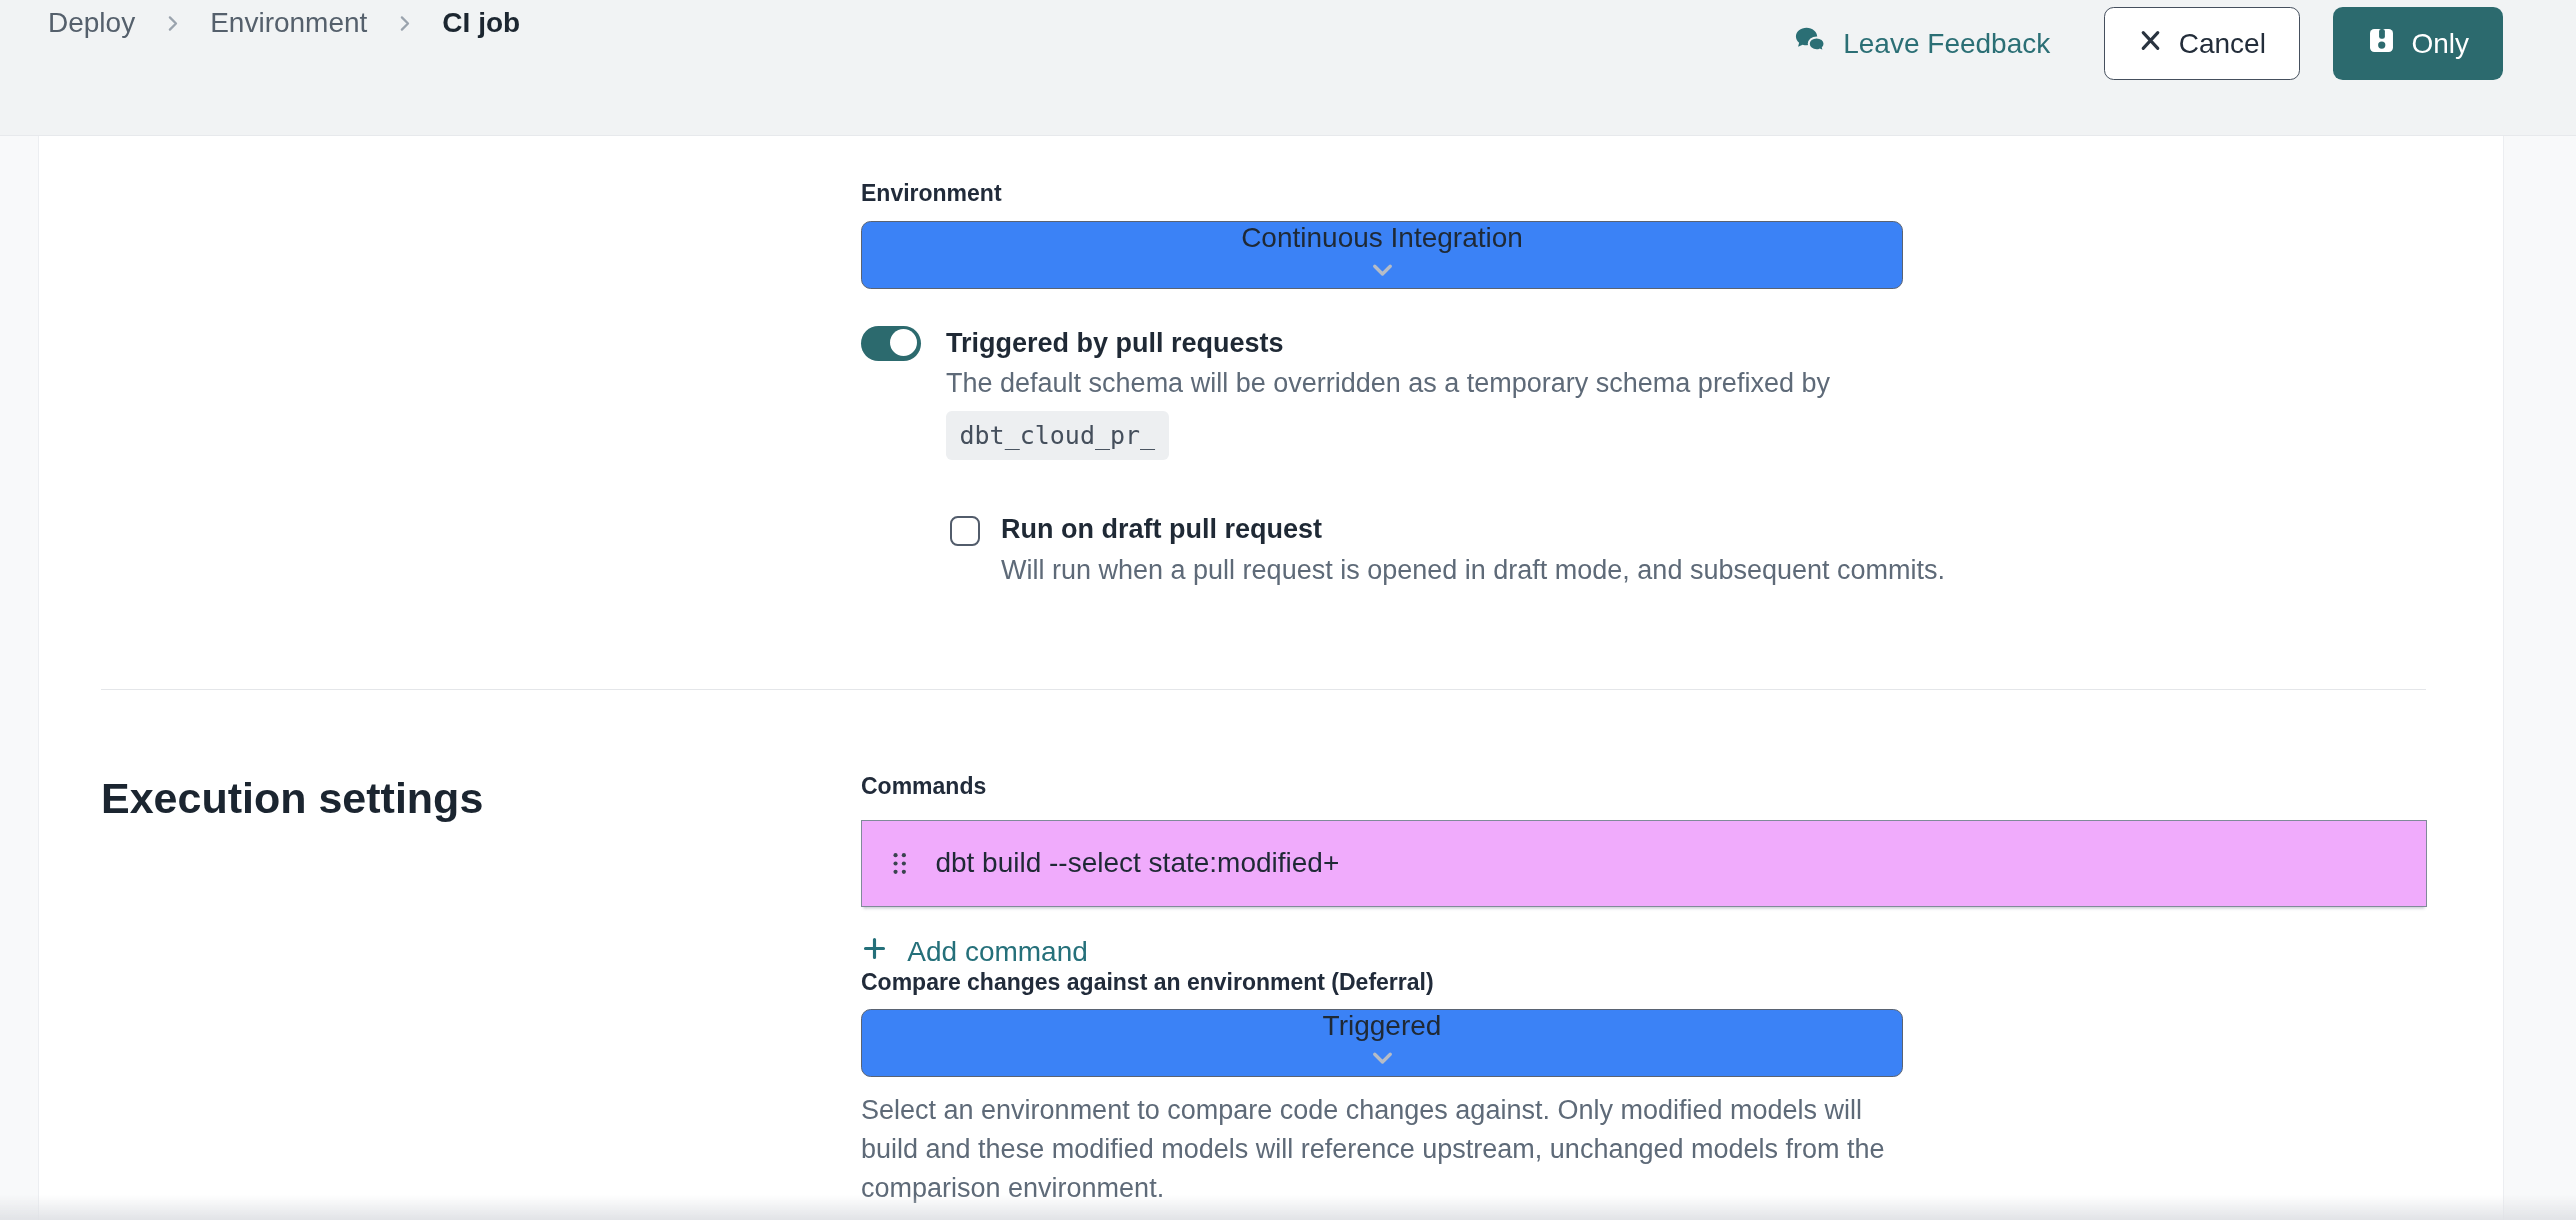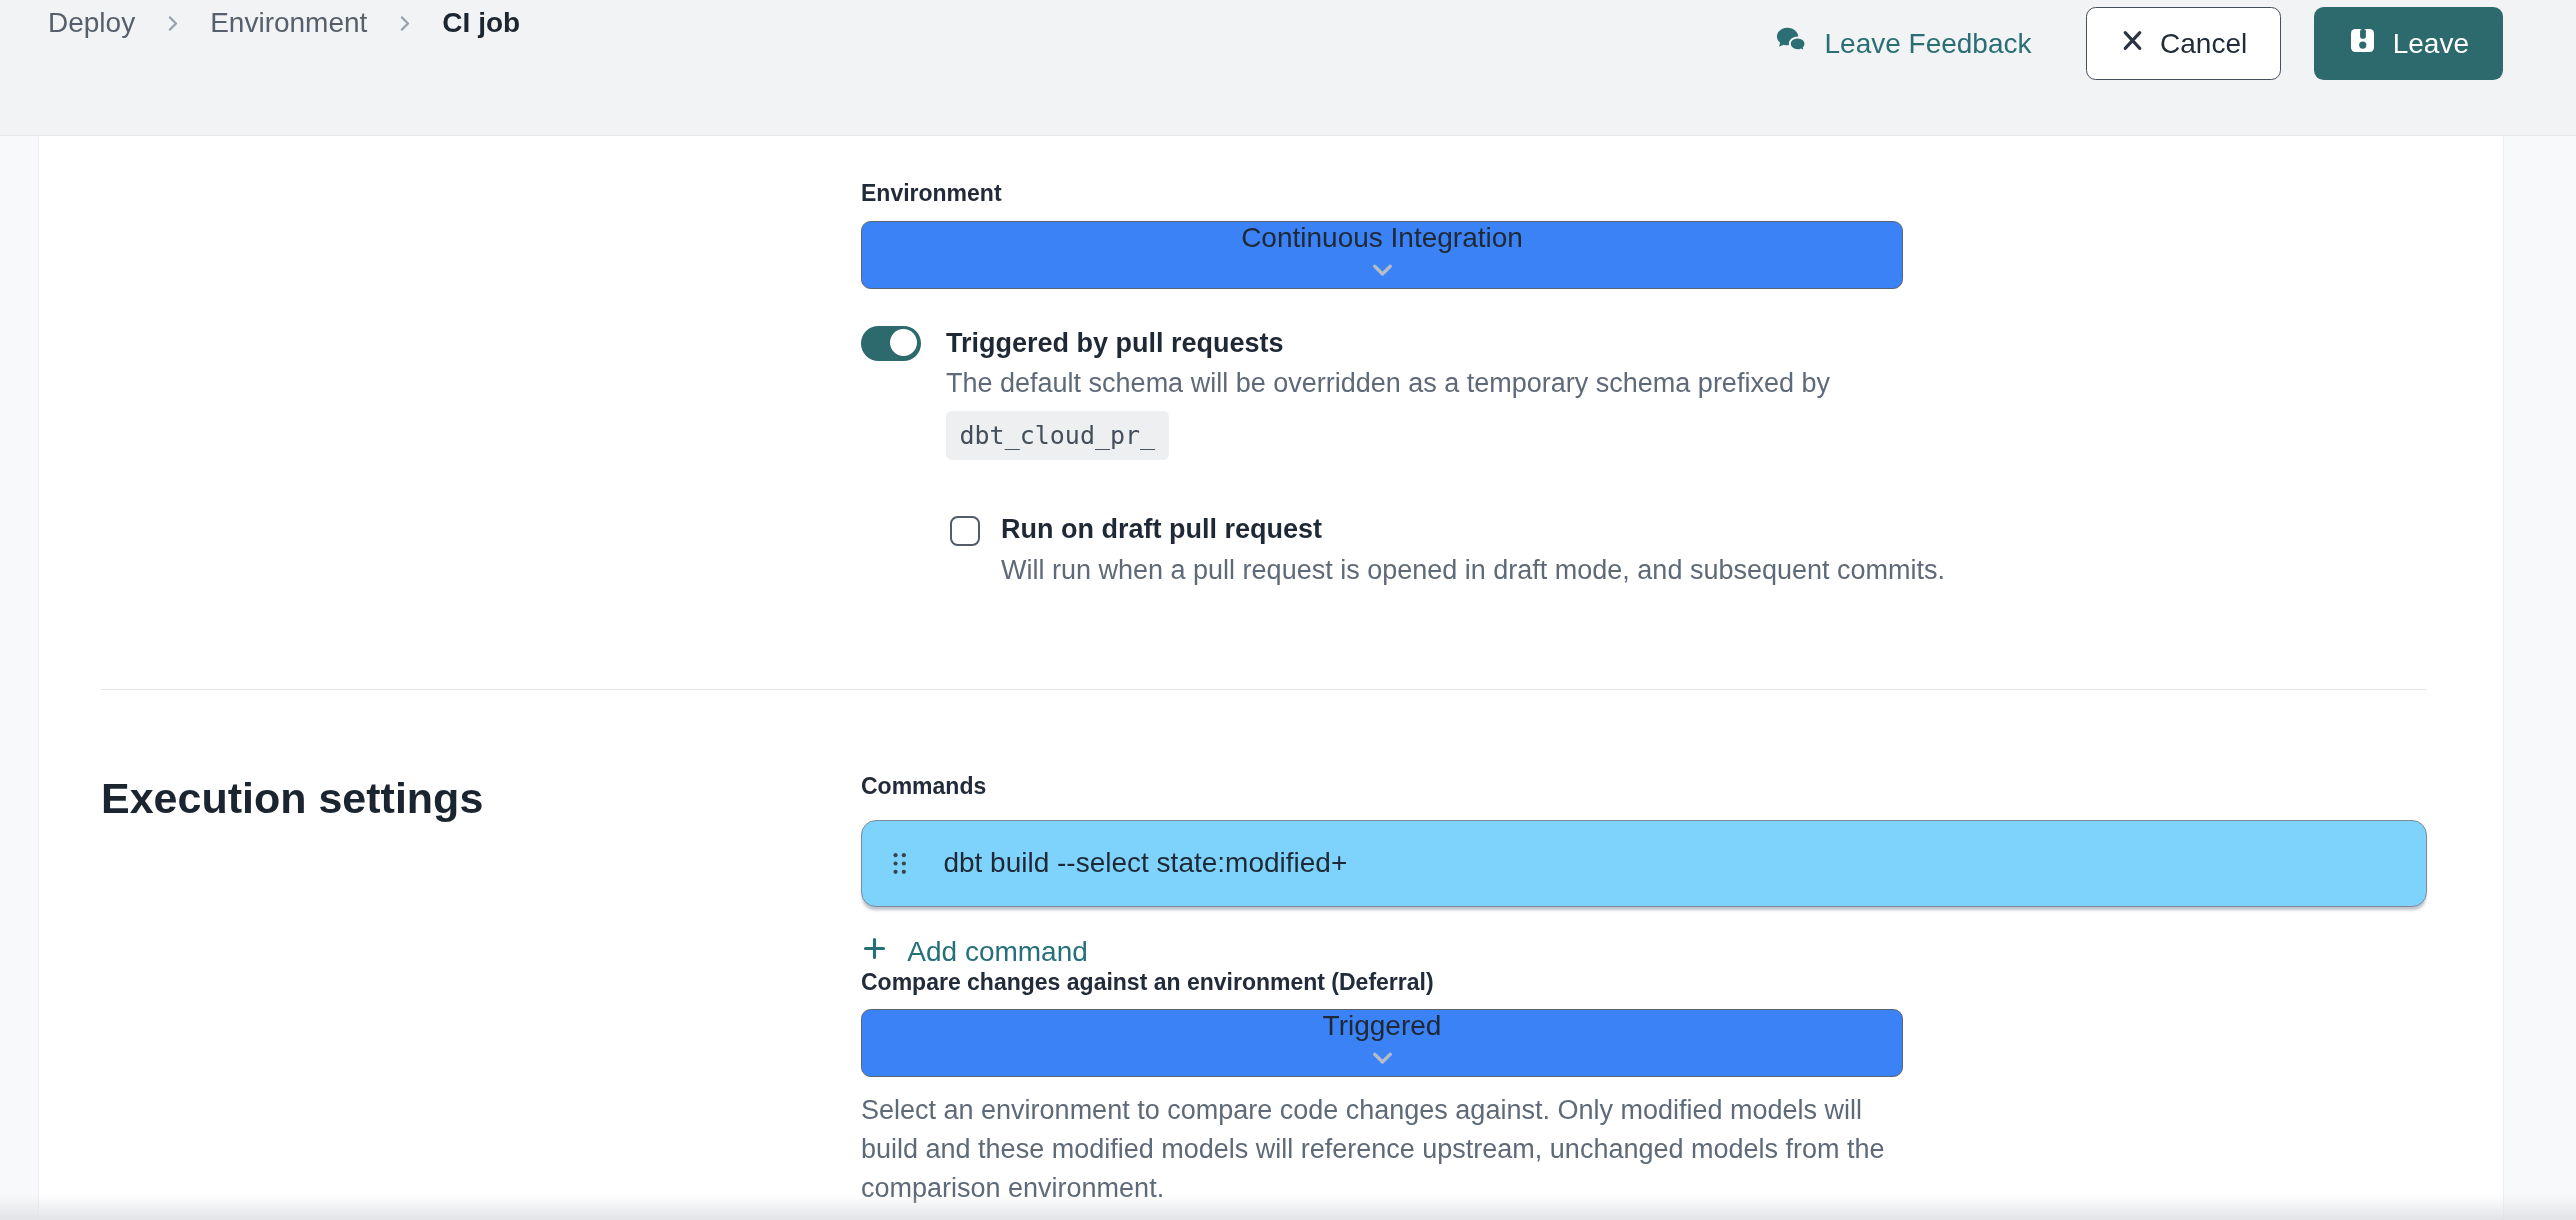--- a/index.html
+++ b/index.html
@@ -84,23 +84,23 @@
     flex: 0 0 auto; cursor: pointer;
   }
 
   .divider { height: 1.9px; background: #e4e6e9; margin: 99px 75px 0 62px; width: 2325px; }
 
   .section-two { display: grid; grid-template-columns: 760px auto; padding: 83px 0 0 62px; }
   .section-title { font-size: 43px; font-weight: 700; color: #1b2530; line-height: 50px; }
 
   .command-card {
     width: 1566px; height: 87px; margin-top: 19.3px;
-    border: 1.9px solid #808a99; border-radius: 15px; background: #7dd3fc;
+    border: 1.9px solid #808a99; border-radius: 0; background: #f0abfc;
     box-shadow: 0 3.9px 2.9px -1.9px rgba(110,120,140,.45);
-    display: flex; align-items: center; gap: 35px; padding: 0 29px;
+    display: flex; align-items: center; gap: 27px; padding: 0 29px;
     font-size: 28px; color: #1f2935;
   }
   .drag-handle { display: flex; cursor: grab; }
 
   .add-command { display: flex; align-items: center; gap: 19.3px; margin-top: 28px; color: #25707a; font-size: 28px; cursor: pointer; width: fit-content; }
 
   .deferral-label { }
   .help-text { width: 1039px; font-size: 27px; line-height: 39px; color: #5e6a78; margin-top: 13.5px; }
 
   .bottom-fade {
@@ -150,21 +150,21 @@
     </button>
 
     <button class="btn btn-save">
       <span>
         <svg width="29" height="29" viewBox="0 0 24 24">
           <rect x="2.5" y="2.5" width="19" height="19" rx="3.5" fill="#ffffff"></rect>
           <rect x="10" y="2.5" width="4.8" height="8" rx="1.8" fill="#2c6a6e"></rect>
           <circle cx="12.2" cy="15.8" r="3" fill="#2c6a6e"></circle>
         </svg>
       </span>
-      <span>Leave</span>
+      <span>Only</span>
     </button>
   </div>
 </header>
 
 <div class="main">
   <div class="gutter-left"></div>
 
   <div class="card">
 
     <div class="section-one">

